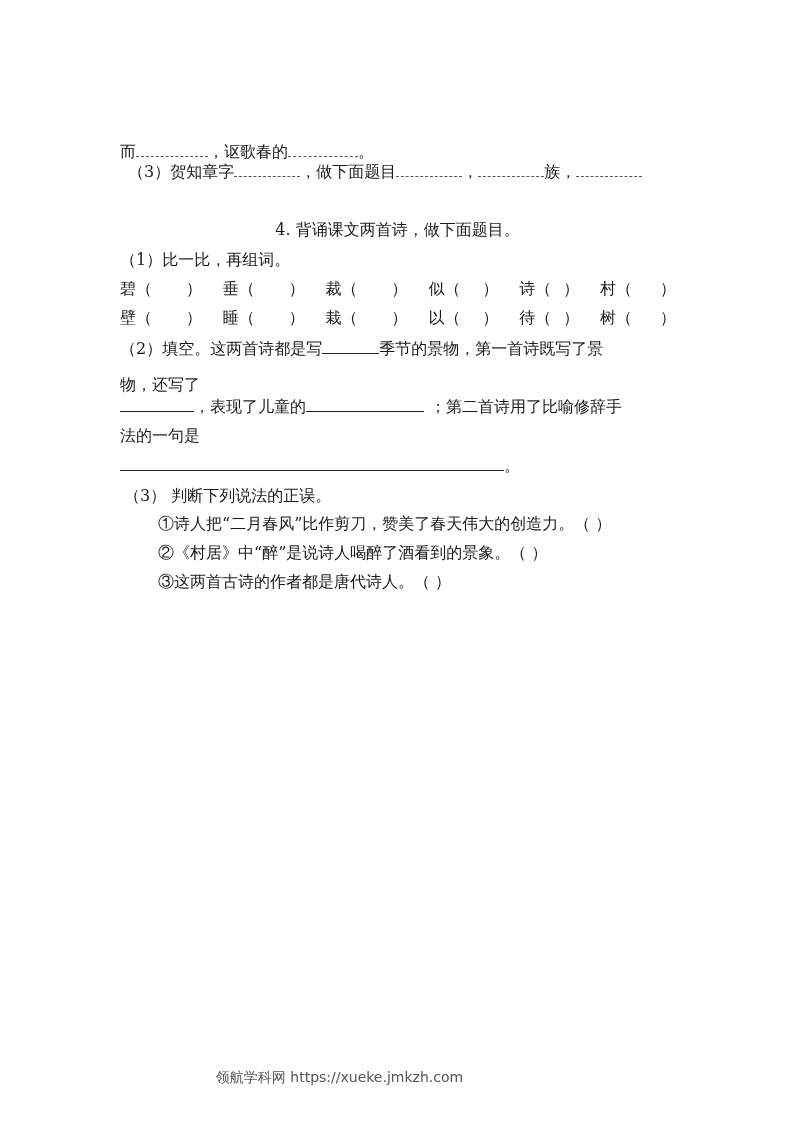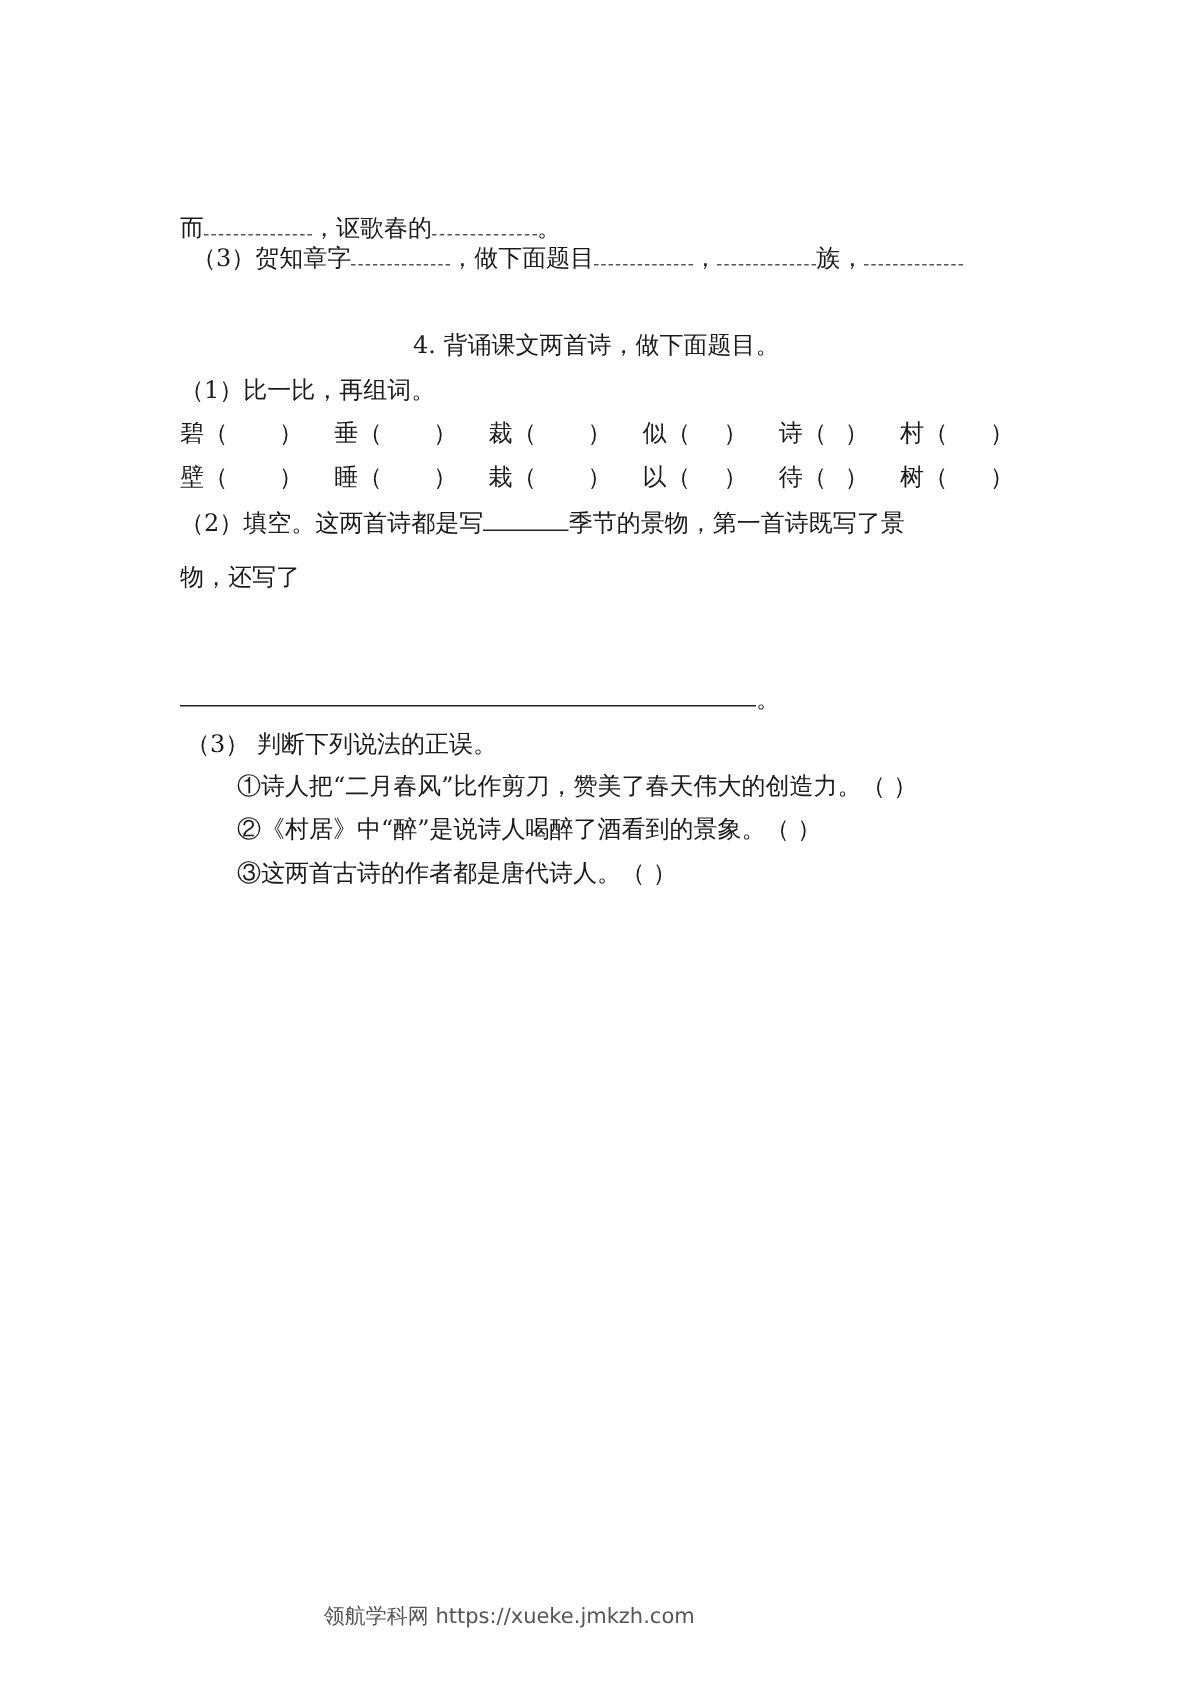--- a/index.html
+++ b/index.html
@@ -114,20 +114,26 @@
         <span>）</span>
       </span>
   </div>
 
   <div class="line" style="top:338px;">
     <span>（2）填空。这两首诗都是写</span><span class="uline" style="width:57px;"></span><span>季节的景物，第一首诗既写了景</span>
   </div>
   <div class="line" style="top:346px;margin-top:28px;">
     <span>物，还写了</span>
   </div>
+  <div class="line" style="top:396px;">
+    <span class="uline" style="width:74px;"></span><span>，表现了儿童的</span><span class="uline" style="width:118px;"></span><span style="margin-left:6px;">；第二首诗用了比喻修辞手</span>
+  </div>
+  <div class="line" style="top:425px;">
+    <span>法的一句是</span>
+  </div>
   <div class="line" style="top:455px;">
     <span class="uline" style="width:384px;"></span><span>。</span>
   </div>
 
   <div class="line" style="top:485px;">
     <span style="margin-left:4px;">（3）  判断下列说法的正误。</span>
   </div>
   <div class="line" style="top:513px; left:158px;">
     <span>①诗人把“二月春风”比作剪刀，赞美了春天伟大的创造力。（      ）</span>
   </div>

